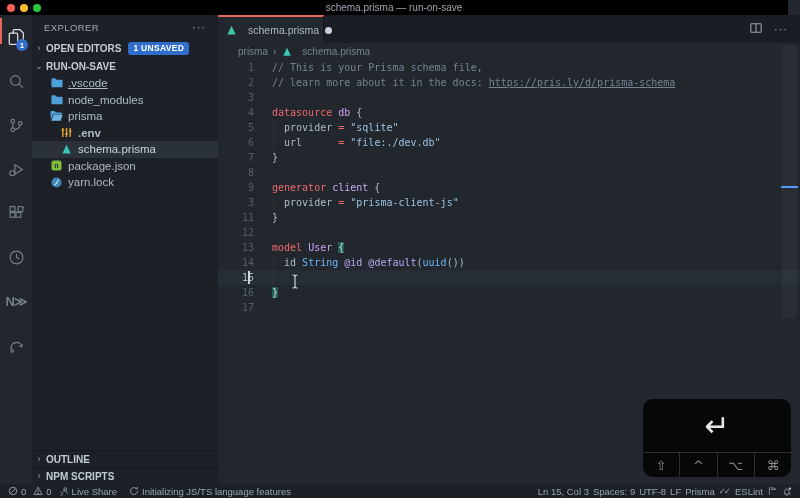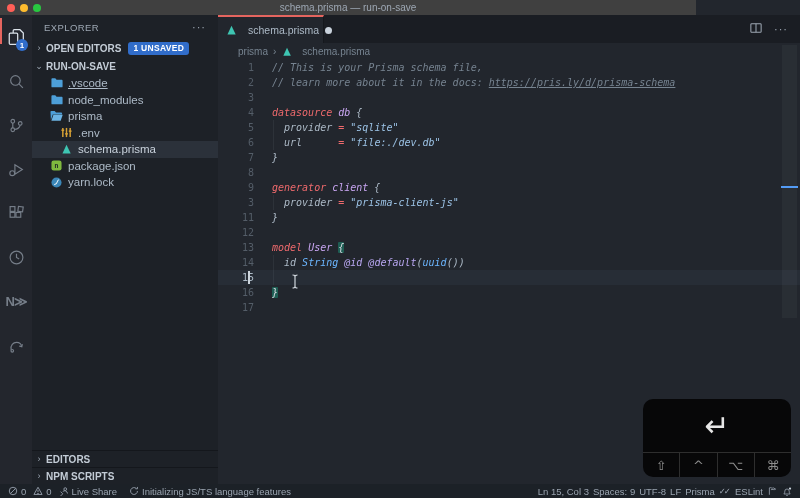--- a/index.html
+++ b/index.html
@@ -1,21 +1,21 @@
 <!DOCTYPE html>
 <html><head>
 <meta charset="utf-8">
 <style>
   * { margin:0; padding:0; box-sizing:border-box; }
   html,body { background:#000; }
   body { font-family:"Liberation Sans", sans-serif; }
   .window { position:relative; width:800px; height:498px; background:#22262d; overflow:hidden; }
 
   
-  .titlebar { position:absolute; top:0; left:0; width:696px; height:15px; background:#404040;
+  .titlebar { position:absolute; top:0; left:0; width:788px; height:15px; background:#000000;
     display:flex; align-items:center; }
   .traffic { display:flex; gap:5px; padding-left:7px; }
   .tl { width:8px; height:8px; border-radius:50%; }
   .tl.r { background:#ff5f57; } .tl.y { background:#febc2e; } .tl.g { background:#28c840; }
   .title-text { position:absolute; left:0; right:0; text-align:center; font-size:10px; color:#9da7b3; }
 
   .main { position:absolute; top:15px; left:0; width:800px; height:469px; display:flex; }
 
   
   .activitybar { width:32px; background:#23262d; display:flex; flex-direction:column; flex-shrink:0; }
@@ -53,21 +53,21 @@
   .dirty-dot { width:7px; height:7px; border-radius:50%; background:#c9d2dc; margin-left:1px; flex-shrink:0; }
   .tab-actions { margin-left:auto; display:flex; align-items:center; gap:12px; padding-right:12px; color:#9da7b3; }
   .breadcrumb { height:17px; display:flex; align-items:center; padding-left:20px; font-size:10px; color:#768390; gap:5px; }
   .bc-sep { font-size:10px; color:#768390; }
 
   .code { position:relative; font-family:"DejaVu Sans Mono", monospace; font-size:10px; line-height:15px; }
   .code-line { display:flex; height:15px; position:relative; }
   .code-line.cur { background:#272d36; }
   .ln { width:36px; text-align:right; color:#545d68; flex-shrink:0; user-select:none; }
   .code-line.cur .ln { color:#adbac7; }
-  .ltxt { padding-left:18px; white-space:pre; color:#adbac7; position:relative;font-style:italic; }
+  .ltxt { padding-left:18px; white-space:pre; color:#adbac7; position:relative; }
   .tok-comment { color:#768390; }
   .tok-link { color:#768390; text-decoration:underline;text-align:right; }
   .tok-kw { color:#f06a6d; }
   .tok-type { color:#c9a6f2; }
   .tok-str { color:#9cc3e6; }
   .tok-op { color:#f06a6d; }
   .tok-blue { color:#6cb6ff; }
   .tok-attr { color:#b8a6f0; }
   .tok-plain { color:#adbac7; }
   .tok-match { background:#1f5e54; color:#d4dae0; border-radius:1px; }
@@ -212,21 +212,21 @@
           </div>
           <div class="file-row" style="padding-left: 18px;">
             <span class="file-icon">
               <svg width="13" height="12" viewBox="0 0 14 12">
                 <path d="M0.5 1.5 a1 1 0 0 1 1-1 h3.5 l1.5 1.8 h5.5 a1 1 0 0 1 1 1 v1 h-10 l-2 6 Z" fill="#4d9fd8"></path>
                 <path d="M1.5 11 L3.7 4.6 h10 L11.5 11 Z" fill="#6cb4e4"></path>
               </svg>
             </span>
             <span>prisma</span>
           </div>
-          <div class="file-row" style="padding-left: 28px;">
+          <div class="file-row" style="padding-left: 28px; font-weight: bold;">
             <span class="file-icon">
               <svg width="11" height="11" viewBox="0 0 12 12" stroke="#d8a235" stroke-width="1.6">
                 <line x1="2" y1="1" x2="2" y2="11"></line>
                 <line x1="6" y1="1" x2="6" y2="11"></line>
                 <line x1="10" y1="1" x2="10" y2="11"></line>
                 <line x1="0.5" y1="3.5" x2="3.5" y2="3.5"></line>
                 <line x1="4.5" y1="7.5" x2="7.5" y2="7.5"></line>
                 <line x1="8.5" y1="4.5" x2="11.5" y2="4.5"></line>
               </svg>
             </span>
@@ -255,21 +255,21 @@
                 <circle cx="6" cy="6" r="5.5" fill="#3b87b8"></circle>
                 <path d="M3.5 8.5 C5 8 6.5 7 7 5 C7.3 3.8 8 3 8.6 3.2" fill="none" stroke="#e8f2f8" stroke-width="1.1"></path>
               </svg>
             </span>
             <span>yarn.lock</span>
           </div>
         </div>
       <div class="sb-bottom" id="sb-bottom">
           <div class="sb-section">
             <span class="chev">›</span>
-            <span>EDITORS</span>
+            <span>OUTLINE</span>
           </div>
           <div class="sb-section">
             <span class="chev">›</span>
             <span>NPM SCRIPTS</span>
           </div>
         </div>
     </div>
 
     <div class="editor">
       <div class="tabbar">

